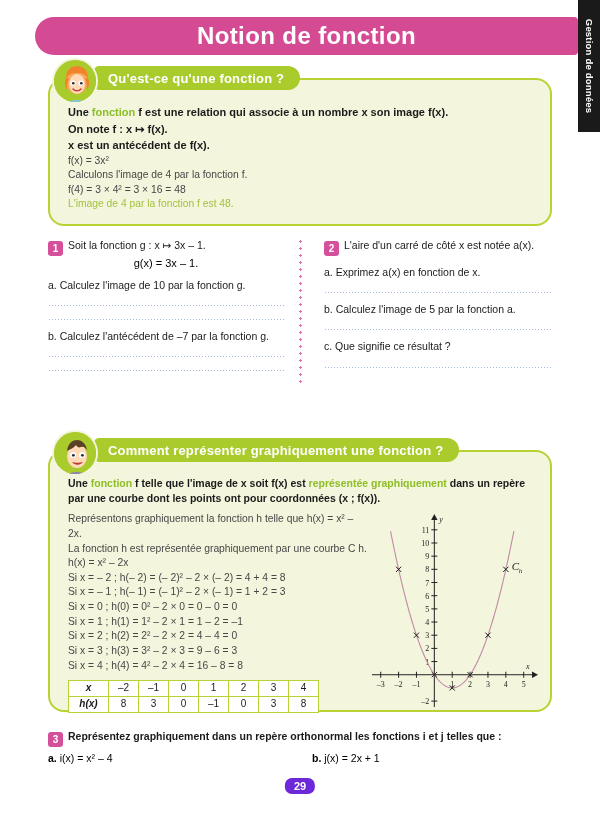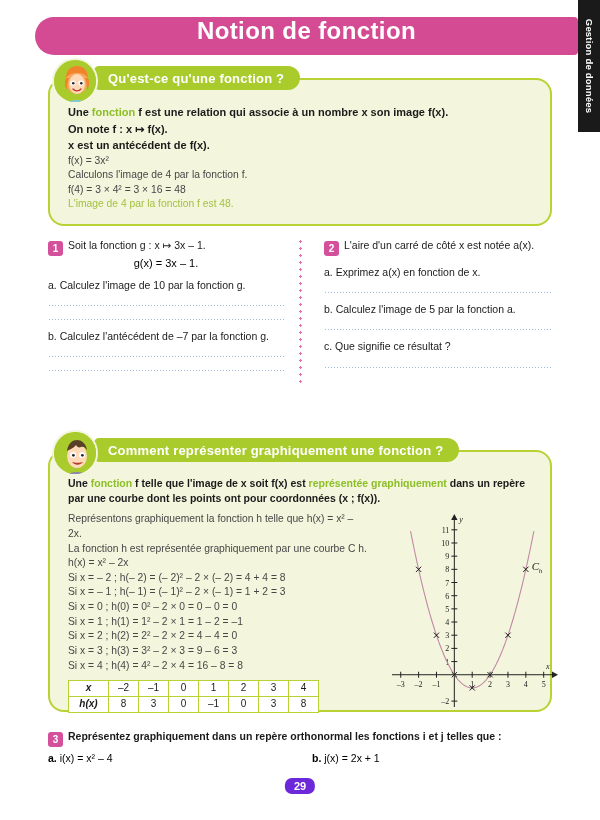--- a/index.html
+++ b/index.html
@@ -45,20 +45,21 @@
   
   .banner {
     position: absolute;
     top: 17px;
     left: 35px;
     right: 22px;
     height: 38px;
     background: #d44b93;
     border-radius: 19px 4px 4px 19px;
     display: flex;
+    align-items: center;
     justify-content: center;
     z-index: 3;
   }
   .banner-title {
     color: #ffffff;
     font-size: 24px;
     font-weight: bold;
     letter-spacing: .4px;
   }
 
@@ -162,21 +163,21 @@
   .dots {
     height: 1px;
     margin-top: 13px;
     background-image: radial-gradient(circle, #9fb9d6 .6px, transparent .7px);
     background-size: 3px 2px;
     background-repeat: repeat-x;
   }
 
   
   .l2-intro { font-size: 10.5px; font-weight: bold; line-height: 1.45; }
-  .l2-grid { display: flex; margin-top: 6px; gap: 20px; }
+  .l2-grid { display: flex; margin-top: 6px; }
   .l2-left { width: 300px; }
   .l2-right { flex: 1; position: relative; }
 
   table.vt {
     border-collapse: collapse;
     margin-top: 7px;
     background: #ffffff;
   }
   table.vt td {
     border: 1px solid #b9d233;

